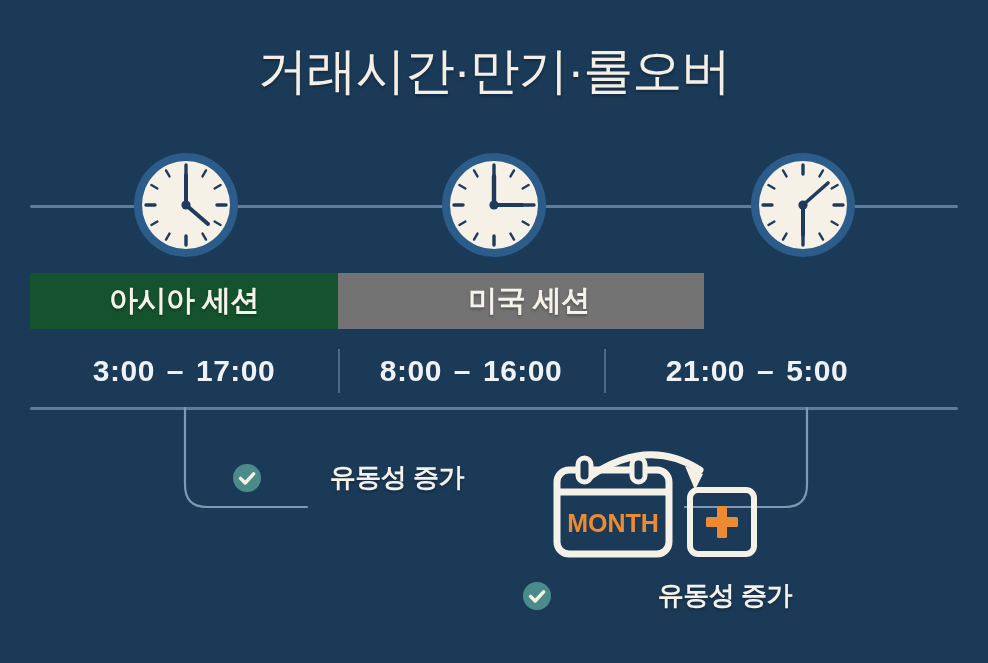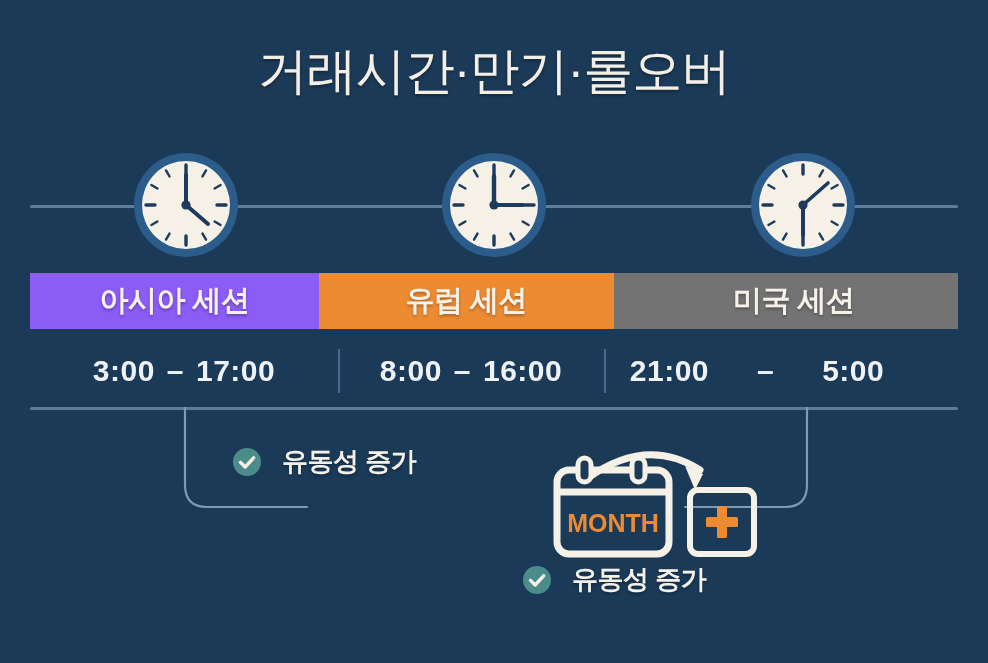--- a/index.html
+++ b/index.html
@@ -69,21 +69,21 @@
   .session {
     display: flex;
     align-items: center;
     justify-content: center;
     color: #f6f2ea;
     font-size: 29px;
     font-weight: bold;
     letter-spacing: -0.5px;
     text-shadow: 0 2px 3px rgba(0,0,0,0.28);
   }
-  .session.asia   { width: 308px; background: #8b5cf6; }
+  .session.asia   { width: 308px; background: #14532d; }
   .session.europe { width: 314px; background: #ed8b33; }
   .session.us     { width: 350px; background: #737373; padding-left: 16px; }
 
   
   .times {
     position: absolute;
     left: 30px;
     top: 345px;
     width: 928px;
     height: 52px;
@@ -94,21 +94,21 @@
     align-items: center;
     justify-content: center;
     color: #eef2f6;
     font-size: 30px;
     font-weight: 600;
     letter-spacing: 0.5px;
     position: relative;
   }
   .time-cell.asia   { width: 308px; }
   .time-cell.europe { width: 266px; }
-  .time-cell.us     { width: 306px; gap: 36px; }
+  .time-cell.us     { width: 306px; }
   .time-cell.europe::before,
   .time-cell.us::before {
     content: "";
     position: absolute;
     left: 0;
     top: 4px;
     width: 2px;
     height: 44px;
     background: #496c8d;
   }
@@ -134,24 +134,24 @@
   .icon-group.g2 { left: 522px; width: 270px; }
 
   .icon-art {
     height: 118px;
     display: flex;
     align-items: flex-end;
     justify-content: center;
   }
 
   .caption {
-    margin-top: 4px;
+    margin-top: 20px;
     display: flex;
     align-items: center;
-    justify-content: flex-start;
+    justify-content: space-between;
     gap: 20px;
   }
   .caption-text {
     color: #f3f1ea;
     font-size: 26px;
     font-weight: bold;
     letter-spacing: -0.5px;
     text-shadow: 0 2px 3px rgba(0,0,0,0.28);
   }
   .check-badge {
@@ -238,23 +238,20 @@
       <line x1="55" y1="55" x2="55" y2="85" stroke="#1e3a5c" stroke-width="4" stroke-linecap="round"></line>
       <line x1="55" y1="55" x2="80" y2="33" stroke="#1e3a5c" stroke-width="3.6" stroke-linecap="round"></line>
       <circle cx="55" cy="55" r="4.6" fill="#1e3a5c"></circle>
     </svg>
   </div>
 
   <div class="session-bar">
     <div class="session asia">
       <span>아시아 세션</span>
     </div>
-    <div class="session europe">
-      <span>유럽 세션</span>
-    </div>
     <div class="session us">
       <span>미국 세션</span>
     </div>
   </div>
 
   <div class="times">
     <div class="time-cell asia">
       <span>3:00</span>
       <span class="dash">–</span>
       <span>17:00</span>

